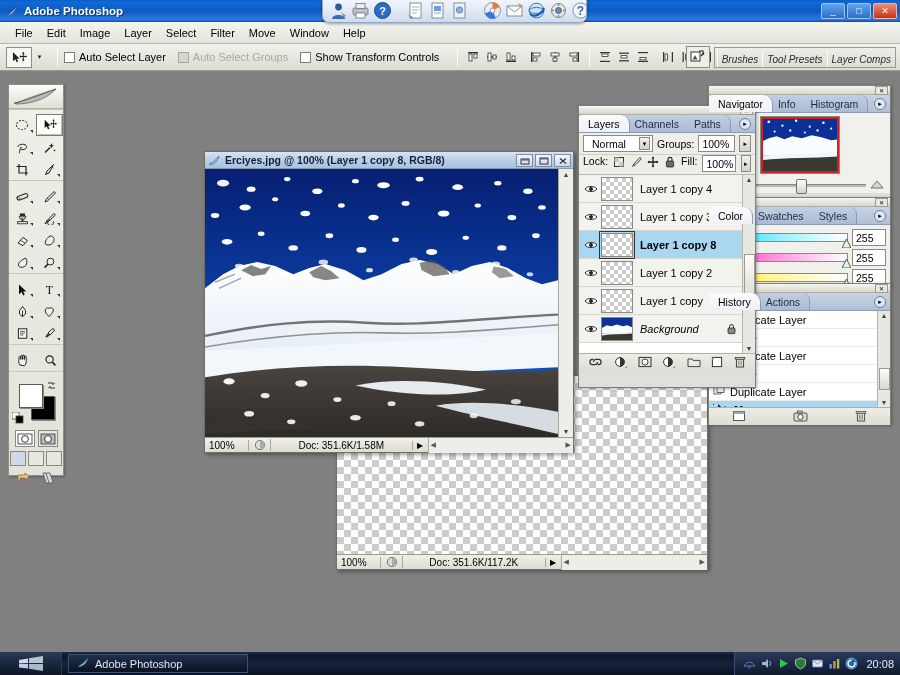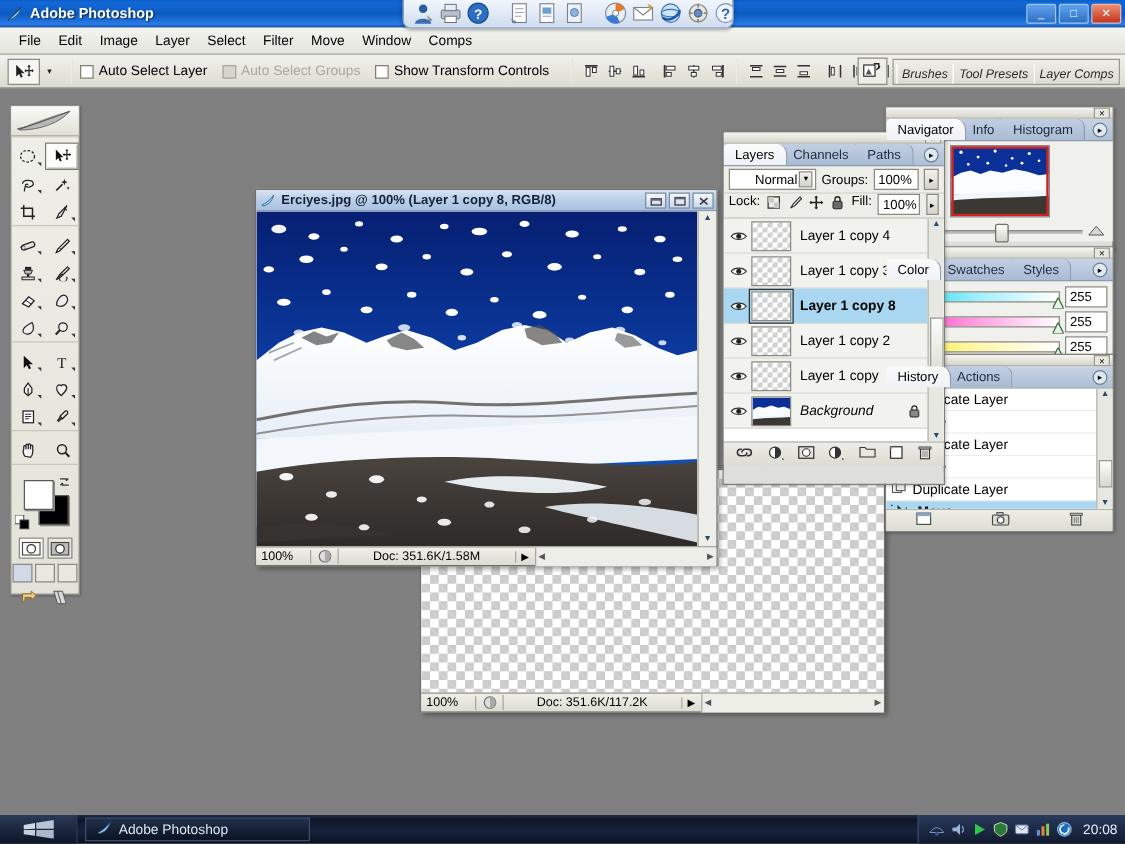--- a/index.html
+++ b/index.html
@@ -226,21 +226,21 @@
   .pal-body{ background:#f0f0ec; }
 
   
   .lp-row1{
     display:flex; align-items:center; height:22px; padding:2px 4px; gap:4px;
     background:#eeeee8; border-bottom:1px solid #cfcfc6;
   }
   .combo{
     height:17px; border:1px solid #8a8a82; background:#fff;
     display:flex; align-items:center; justify-content:space-between;
-    padding:0 2px 0 20px; font-size:10.5px;
+    padding:0 2px 0 8px; font-size:10.5px;
   }
   .combo .arr{ width:11px;height:13px; background:linear-gradient(180deg,#f2f2ee,#d2d2c8);
     border:1px solid #8a8a82; display:flex;align-items:center;justify-content:center; font-size:6px;}
   .lbl{ font-size:10.5px;}
   .numfield{
     height:17px; width:38px; border:1px solid #8a8a82; background:#fff;
     display:flex; align-items:center; justify-content:flex-start; padding-left:3px;
     font-size:10.5px;
   }
   .spin{ width:12px;height:17px; border:1px solid #8a8a82;
@@ -389,21 +389,21 @@
 
   <div class="menubar">
     <div class="mi">File</div>
     <div class="mi">Edit</div>
     <div class="mi">Image</div>
     <div class="mi">Layer</div>
     <div class="mi">Select</div>
     <div class="mi">Filter</div>
     <div class="mi">Move</div>
     <div class="mi">Window</div>
-    <div class="mi">Comps</div>
+    <div class="mi">Help</div>
   </div>
 
   <div class="optionsbar">
     <div class="ob-toolicon">
       <svg viewBox="0 0 20 16" width="19" height="15">
         <path d="M3 2 L3 12 L5.5 9.8 L7 13 L8.6 12.2 L7.1 9.2 L10.2 9.2 Z" fill="#222"></path>
         <path d="M14 3 L14 11 M11 7 L17 7" stroke="#222" stroke-width="1.1"></path>
         <path d="M14 2 l1.6 1.6 h-3.2 Z M14 12 l1.6 -1.6 h-3.2 Z M10 7 l1.6 -1.6 v3.2 Z M18 7 l-1.6 -1.6 v3.2 Z" fill="#222"></path>
       </svg>
     </div>

